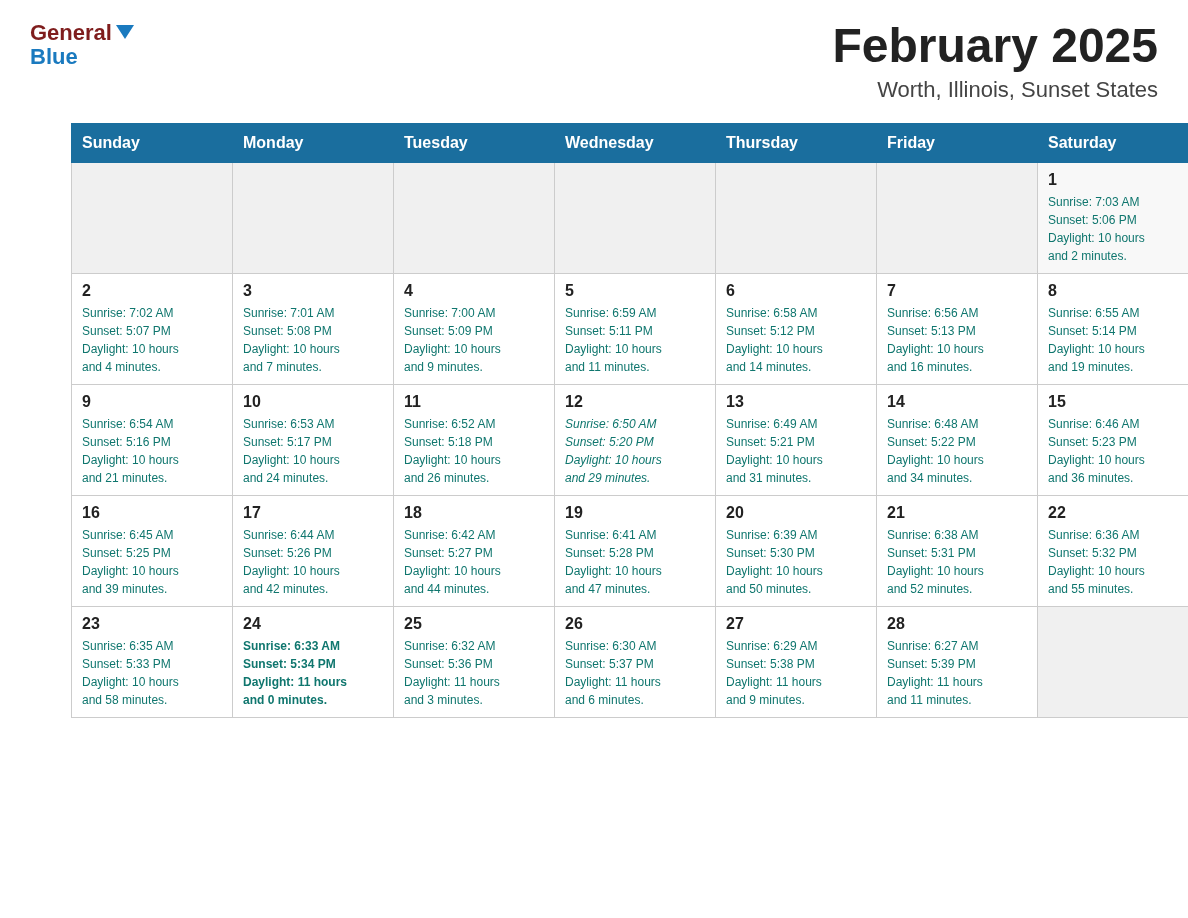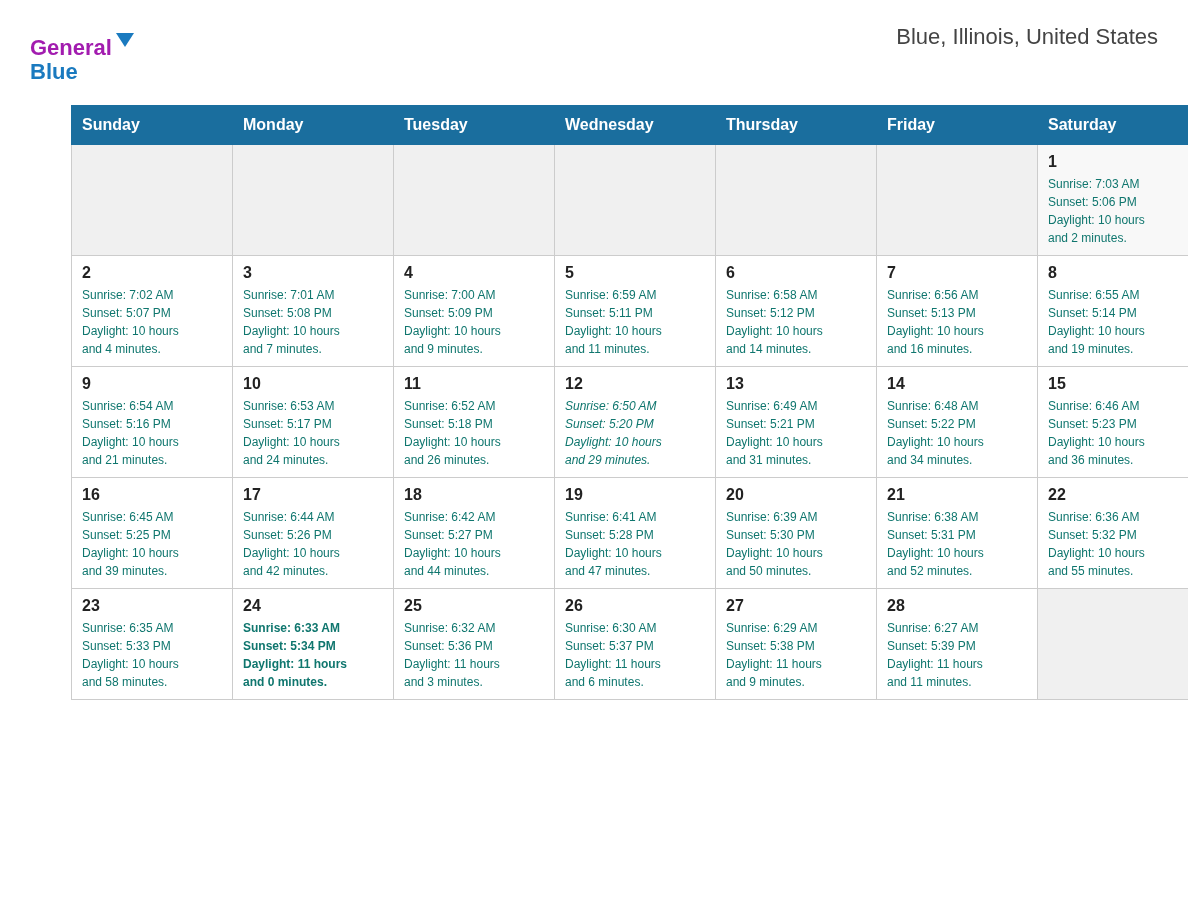--- a/index.html
+++ b/index.html
@@ -82,31 +82,32 @@
     tbody tr td.empty-cell {
       background: #f0f0f0;
     }
   </style>
 </head>
 <body>
 
 <div class="header">
   <div class="logo-block">
     <div class="logo-top-row">
-      <span style="font-size:22px;font-weight:bold;color:#a21caf;margin-top:15px;">General</span>
+      <span style="font-size:22px;font-weight:bold;color:#7f1d1d;">General</span>
       <div style="display:inline-block;margin-left:4px;margin-top:2px;">
         <svg width="18" height="14" viewBox="0 0 18 14">
           <polygon points="0,0 18,0 9,14" fill="#1a7abf"></polygon>
         </svg>
       </div>
     </div>
     <span style="font-size:22px;font-weight:bold;color:#1a7abf;margin-top:-2px;">Blue</span>
   </div>
   <div class="title-block">
-    <div class="calendar-subtitle">Blue, Illinois, United States</div>
+    <div class="calendar-title">February 2025</div>
+    <div class="calendar-subtitle">Worth, Illinois, Sunset States</div>
   </div>
 </div>
 
 <table>
   <thead>
     <tr>
       <th>Sunday</th>
       <th>Monday</th>
       <th>Tuesday</th>
       <th>Wednesday</th>

